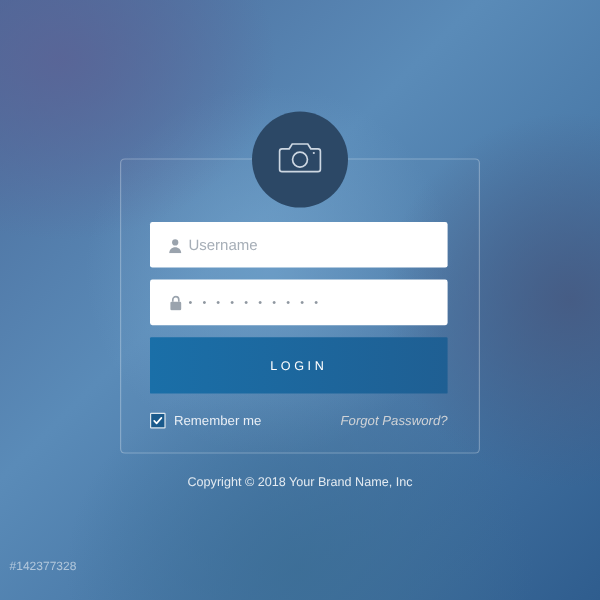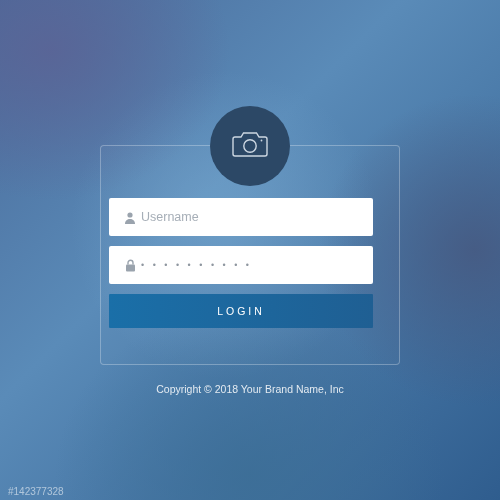--- a/index.html
+++ b/index.html
@@ -14,21 +14,21 @@
     display: flex;
     flex-direction: column;
     align-items: center;
     justify-content: center;
     position: relative;
   }
   .card {
     width: 300px;
     border: 1px solid rgba(255,255,255,0.28);
     border-radius: 4px;
-    padding: 26px 26px 20px 8px;
+    padding: 26px 26px 20px 24px;
     position: relative;
     margin-top: 40px;
     background: rgba(255,255,255,0.02);
   }
   .avatar-wrap {
     position: absolute;
     top: -40px;
     left: 50%;
     transform: translateX(-50%);
     width: 80px; height: 80px;
@@ -55,21 +55,21 @@
     font-size: 12.5px; color: #555;
     font-family: inherit;
     background: transparent;
   }
   .field input::placeholder { color: #a6aeb7; }
   .pw-dots {
     flex:1; font-size: 9px; letter-spacing: 3px; color: #8f97a0;
   }
   .login-btn {
     width: 100%;
-    height: 34px;
+    height: 47px;
     background: linear-gradient(to right, #1a6fa8 0%, #1f5f93 100%);
     border: none;
     color: #ffffff;
     letter-spacing: 3px;
     font-size: 10.5px;
     font-weight: 500;
     cursor: pointer;
     border-radius: 1px;
     margin-bottom: 16px;
   }
@@ -94,21 +94,21 @@
     text-decoration: none;
     font-size: 11px;
   }
   .copyright {
     margin-top: 18px;
     font-size: 10.5px;
     color: rgba(255,255,255,0.85);
     text-align: right;
   }
   .watermark {
-    position: absolute; left: 8px; bottom: 3px;
+    position: absolute; left: 8px; bottom: 22px;
     font-size: 10px; color: rgba(255,255,255,0.55);
     font-family: Arial, sans-serif;
   }
 </style>
 </head>
 <body>
 
 <div class="card">
   <div class="avatar-wrap">
     <span>
@@ -137,19 +137,30 @@
         <svg width="11" height="13" viewBox="0 0 11 13" fill="#9aa3ad">
           <rect x="1" y="5.5" width="9" height="7" rx="1"></rect>
           <path d="M3 5.5 v-1.8 a2.5 2.5 0 0 1 5 0 v1.8" fill="none" stroke="#9aa3ad" stroke-width="1.4"></path>
         </svg>
       </span>
       <span class="pw-dots">• • • • • • • • • •</span>
     </div>
 
     <button class="login-btn">LOGIN</button>
 
+    <div class="row">
+      <label class="remember">
+        <span class="checkbox">
+          <svg width="9" height="9" viewBox="0 0 9 9">
+            <path d="M1.5 4.8 l2 2 l4 -4.6" fill="none" stroke="#fff" stroke-width="1.4" stroke-linecap="round" stroke-linejoin="round"></path>
+          </svg>
+        </span>
+        <span>Remember me</span>
+      </label>
+      <a href="#" class="forgot">Forgot Password?</a>
+    </div>
 
   </div>
 </div>
 
 <div class="copyright">Copyright © 2018 Your Brand Name, Inc</div>
 
 <div class="watermark">#142377328</div>
 
 </body></html>

